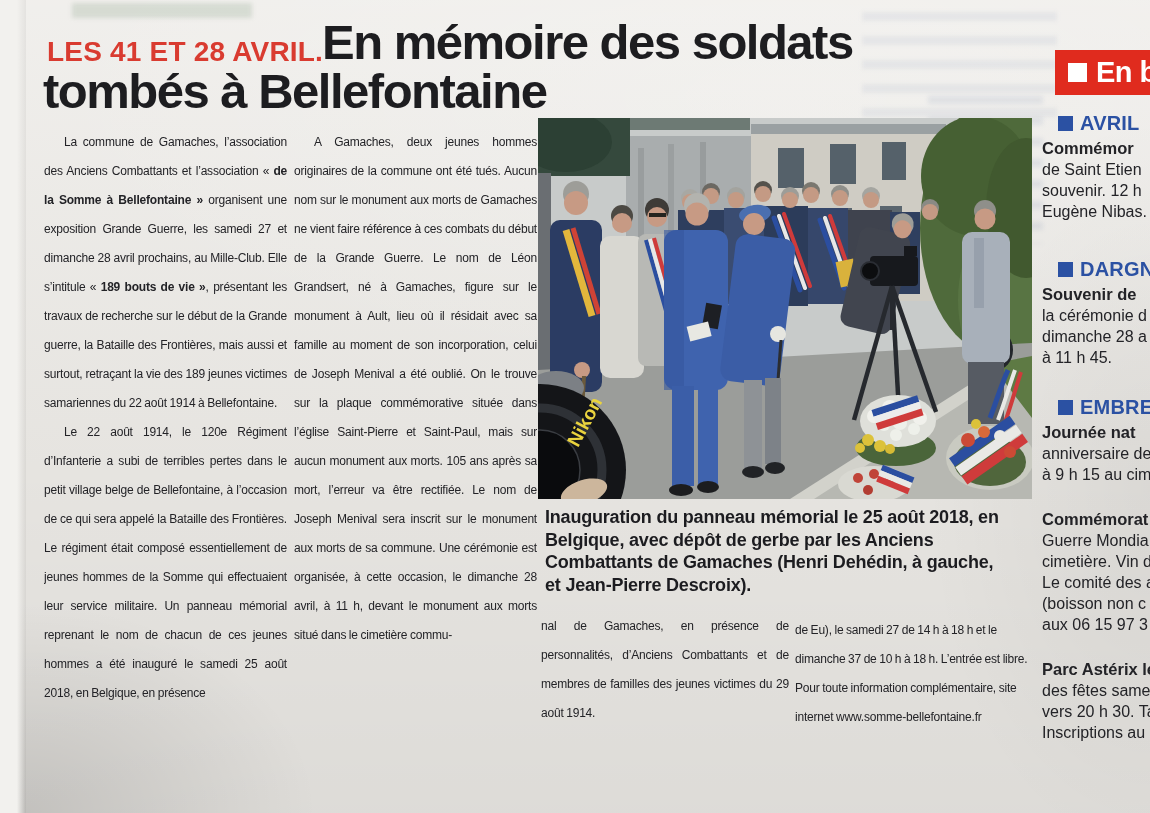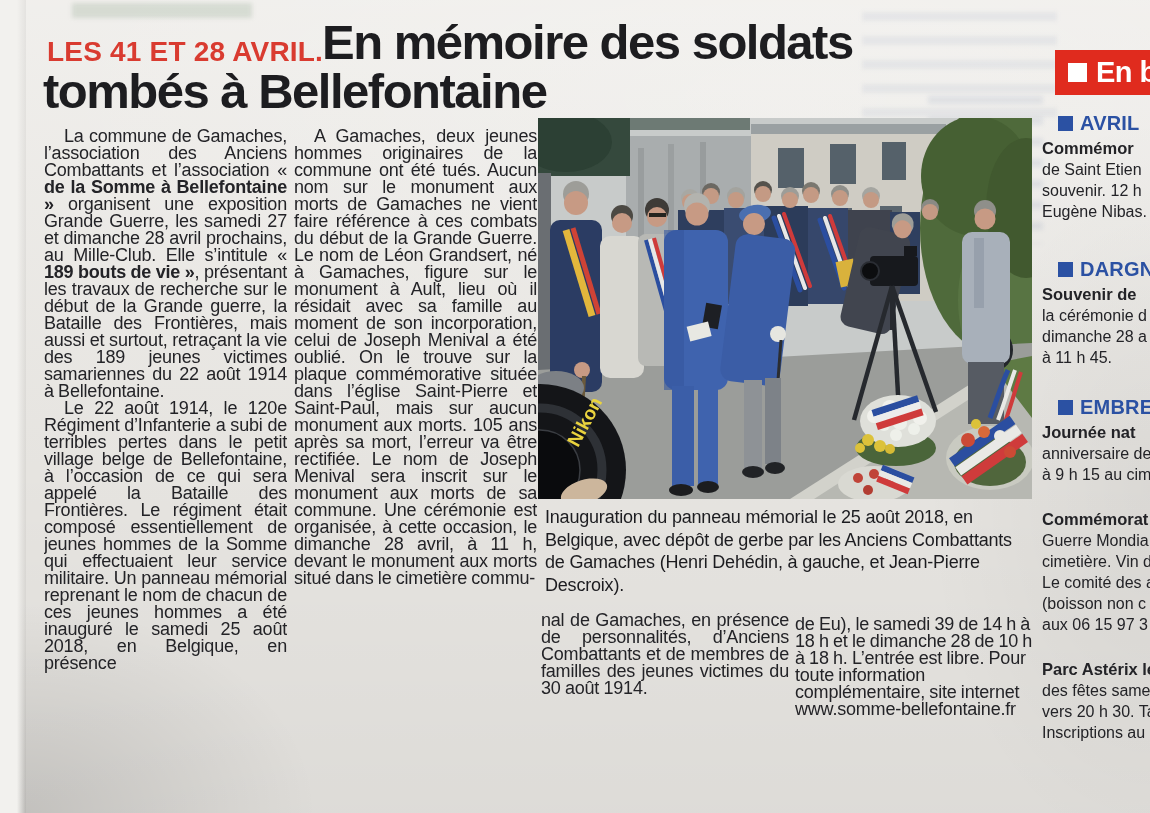--- a/index.html
+++ b/index.html
@@ -24,38 +24,38 @@
 
   
   #kicker{position:absolute;left:47px;top:36px;z-index:2;
         font-size:28px;font-weight:bold;color:#d93b30;letter-spacing:.2px;}
   .headline{position:absolute;z-index:2;font-size:49px;font-weight:bold;
         color:#1d1d20;letter-spacing:-1.5px;white-space:nowrap;}
   #headline1{left:322px;top:14px;}
   #headline2{left:43px;top:63px;}
 
   
-  .col{position:absolute;z-index:2;font-size:18px;line-height:17px;
+  .col{position:absolute;z-index:2;font-size:12px;line-height:29px;
        color:#232327;letter-spacing:-0.2px;word-spacing:-0.5px;}
   #col1{left:44px;top:128px;width:243px;height:680px;overflow:hidden;}
   #col2{left:294px;top:128px;width:243px;height:680px;overflow:hidden;}
   #col3{left:541px;top:612px;width:248px;height:195px;overflow:hidden;}
   #col4{left:795px;top:616px;width:240px;height:190px;overflow:hidden;}
   .para{margin:0;text-align:justify;hyphens:auto;}
   .para.indent{text-indent:20px;}
   .para.ragged{text-align:left;}
   .para b{font-weight:bold;}
   .red-bullet{display:inline-block;width:9px;height:9px;background:#d63a2f;
        margin-right:6px;position:relative;top:-1px;}
 
   
   #photo{position:absolute;left:538px;top:118px;width:494px;height:381px;
        background:#c8cbca;overflow:hidden;z-index:2;}
   #caption{position:absolute;left:545px;top:506px;width:468px;z-index:2;
-       font-size:18px;font-weight:normal;line-height:22.6px;color:#1c1c20;
+       font-size:18px;font-weight:bold;line-height:22.6px;color:#1c1c20;
        letter-spacing:-0.2px;text-align:left;}
 
   
   #sidebar{position:absolute;left:1040px;top:0;width:115px;height:813px;z-index:2;}
   #banner{position:absolute;left:15px;top:50px;width:200px;height:45px;
        background:#e02b1e;display:flex;align-items:center;}
   #banner .wsq{width:19px;height:19px;background:#ffffff;margin-left:13px;}
   #banner .lbl{color:#fff;font-size:29px;font-weight:bold;margin-left:9px;
        letter-spacing:-0.5px;white-space:nowrap;}
   .sb-section{position:absolute;left:2px;width:170px;}
@@ -83,24 +83,24 @@
   <div class="headline" id="headline1">En mémoire des soldats</div>
 
   <div class="col" id="col1">
       <div class="para indent"><span>La commune de Gamaches, l’association des Anciens Combattants et l’association « </span><b>de la Somme à Bellefontaine »</b><span> organisent une exposition Grande Guerre, les samedi 27 et dimanche 28 avril prochains, au Mille-Club. Elle s’intitule « </span><b>189 bouts de vie »</b><span>, présentant les travaux de recherche sur le début de la Grande guerre, la Bataille des Frontières, mais aussi et surtout, retraçant la vie des 189 jeunes victimes samariennes du 22 août 1914 à Bellefontaine.</span></div>
       <div class="para indent"><span>Le 22 août 1914, le 120e Régiment d’Infanterie a subi de terribles pertes dans le petit village belge de Bellefontaine, à l’occasion de ce qui sera appelé la Bataille des Frontières. Le régiment était composé essentiellement de jeunes hommes de la Somme qui effectuaient leur service militaire. Un panneau mémorial reprenant le nom de chacun de ces jeunes hommes a été inauguré le samedi 25 août 2018, en Belgique, en présence</span></div>
     </div>
   <div class="col" id="col2">
       <div class="para indent"><span>A Gamaches, deux jeunes hommes originaires de la commune ont été tués. Aucun nom sur le monument aux morts de Gamaches ne vient faire référence à ces combats du début de la Grande Guerre. Le nom de Léon Grandsert, né à Gamaches, figure sur le monument à Ault, lieu où il résidait avec sa famille au moment de son incorporation, celui de Joseph Menival a été oublié. On le trouve sur la plaque commémorative située dans l’église Saint-Pierre et Saint-Paul, mais sur aucun monument aux morts. 105 ans après sa mort, l’erreur va être rectifiée. Le nom de Joseph Menival sera inscrit sur le monument aux morts de sa commune. Une cérémonie est organisée, à cette occasion, le dimanche 28 avril, à 11 h, devant le monument aux morts situé dans le cimetière commu-</span></div>
     </div>
   <div class="col" id="col3">
-      <div class="para"><span>nal de Gamaches, en présence de personnalités, d’Anciens Combattants et de membres de familles des jeunes victimes du 30 août 1914.</span></div>
+      <div class="para"><span>nal de Gamaches, en présence de personnalités, d’Anciens Combattants et de membres de familles des jeunes victimes du 29 août 1914.</span></div>
     </div>
   <div class="col" id="col4">
-      <div class="para ragged"><span>de Eu), le samedi 39 de 14 h à 18 h et le dimanche 28 de 10 h à 18 h. L’entrée est libre. Pour toute information complémentaire, site internet www.somme-bellefontaine.fr</span></div>
+      <div class="para ragged"><span>de Eu), le samedi 27 de 14 h à 18 h et le dimanche 37 de 10 h à 18 h. L’entrée est libre. Pour toute information complémentaire, site internet www.somme-bellefontaine.fr</span></div>
     </div>
 
   <div id="photo">
     <svg viewBox="0 0 494 381" width="494" height="381">
 
       <rect x="0" y="0" width="494" height="210" fill="#c8cbca"></rect>
 
       <g>
         <rect x="88" y="18" width="125" height="165" fill="#a9adae"></rect>
         <rect x="92" y="0" width="120" height="12" fill="#6d7a74"></rect>

